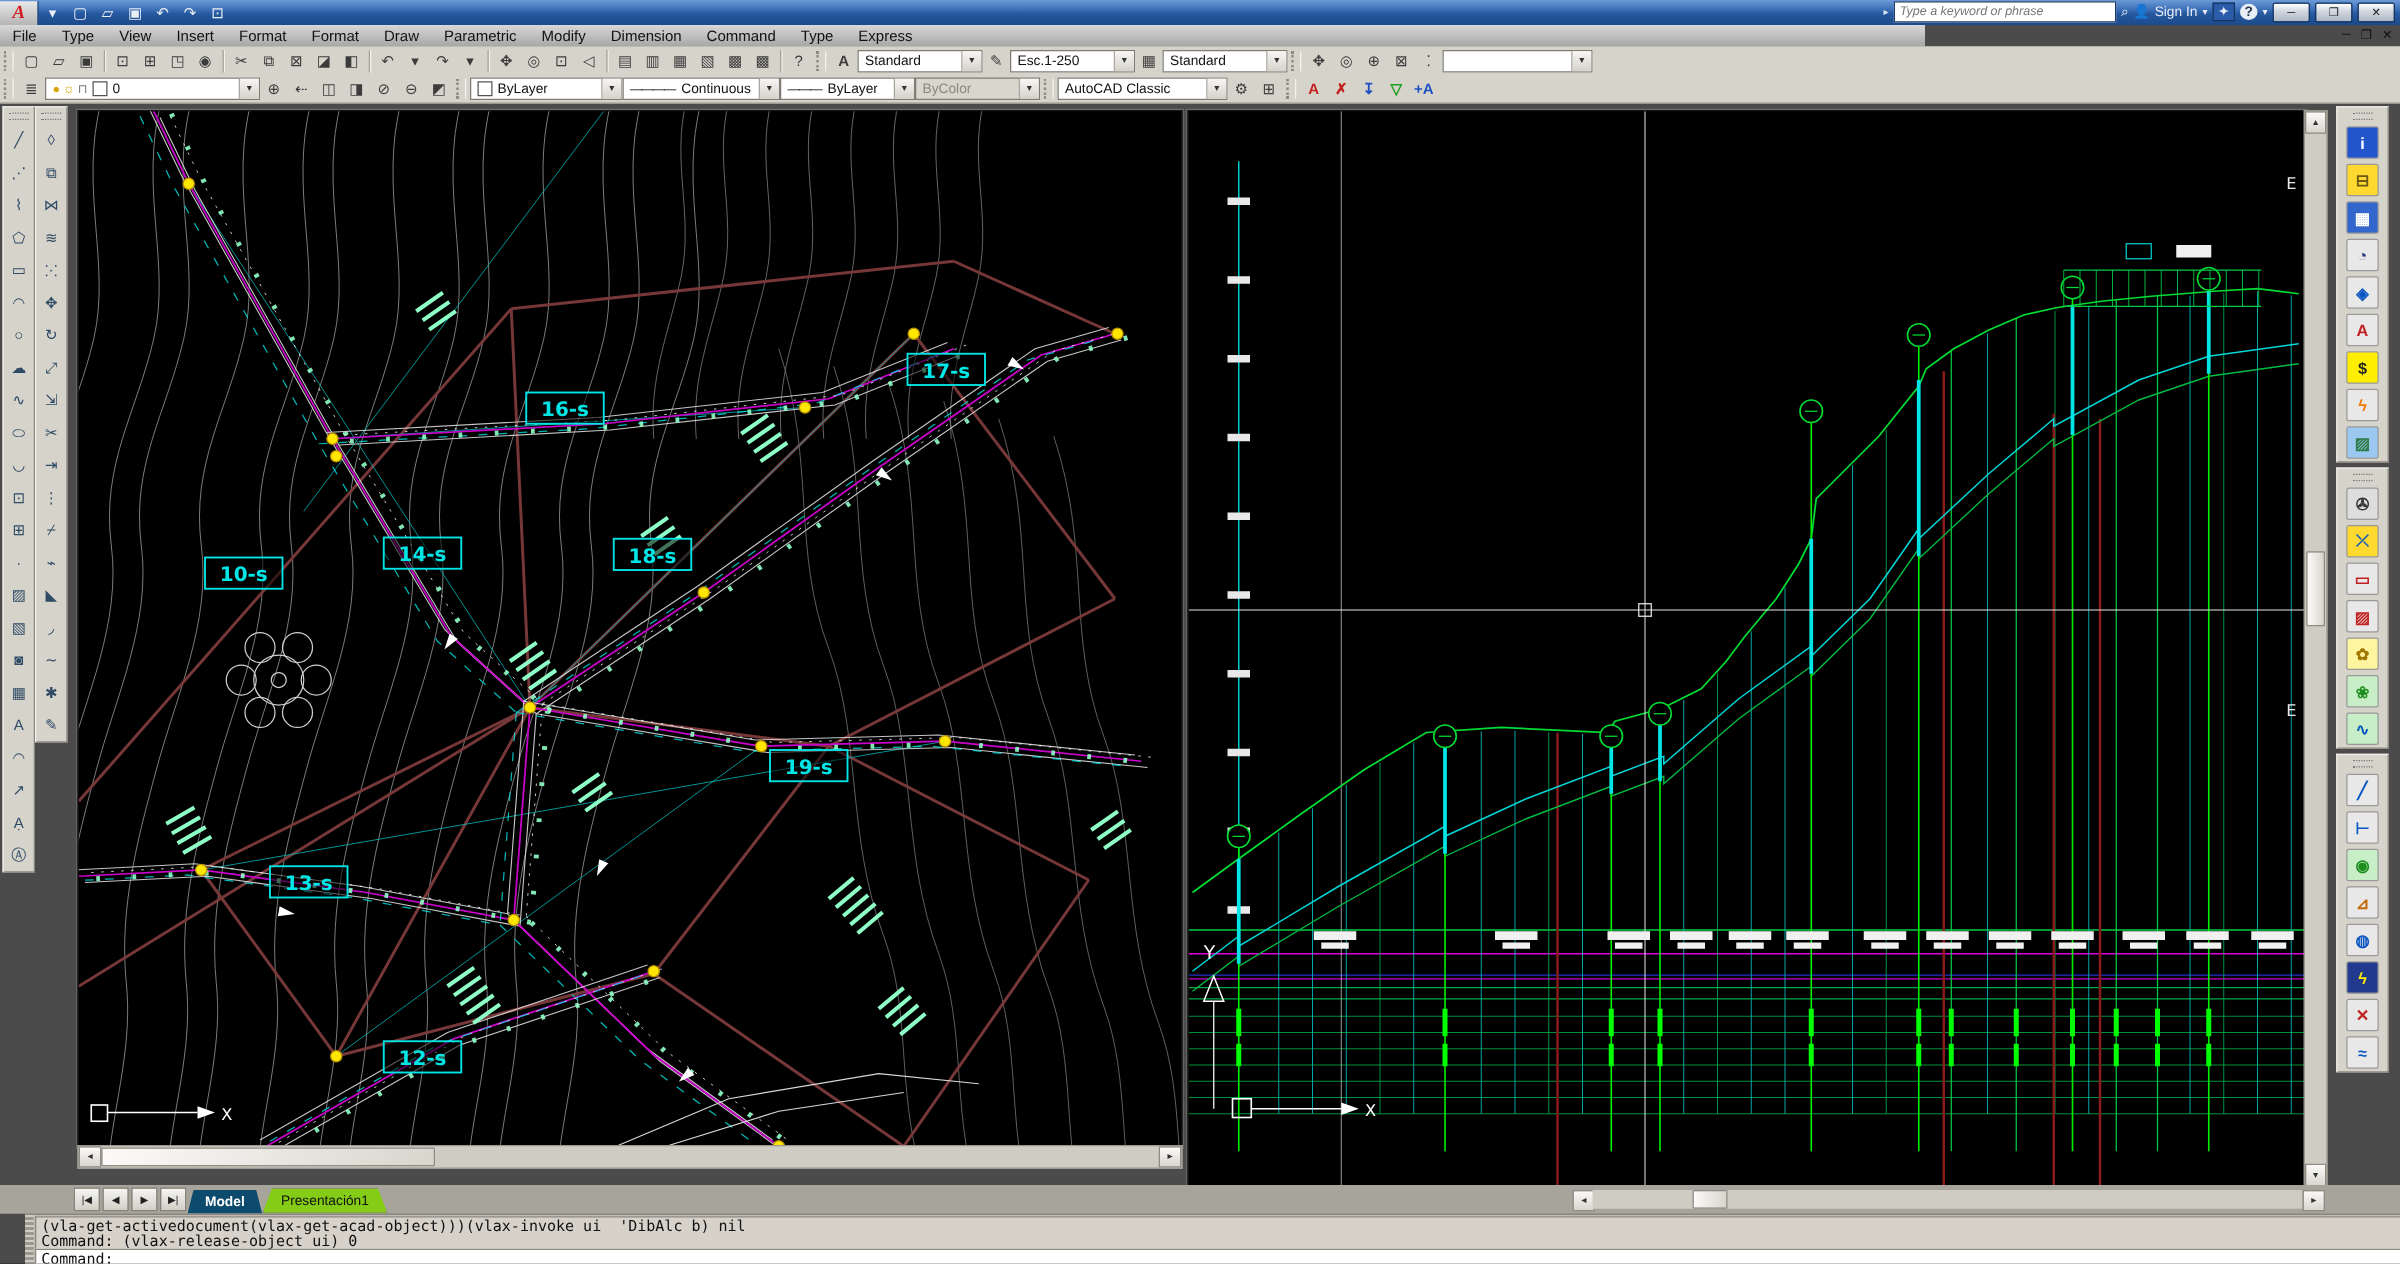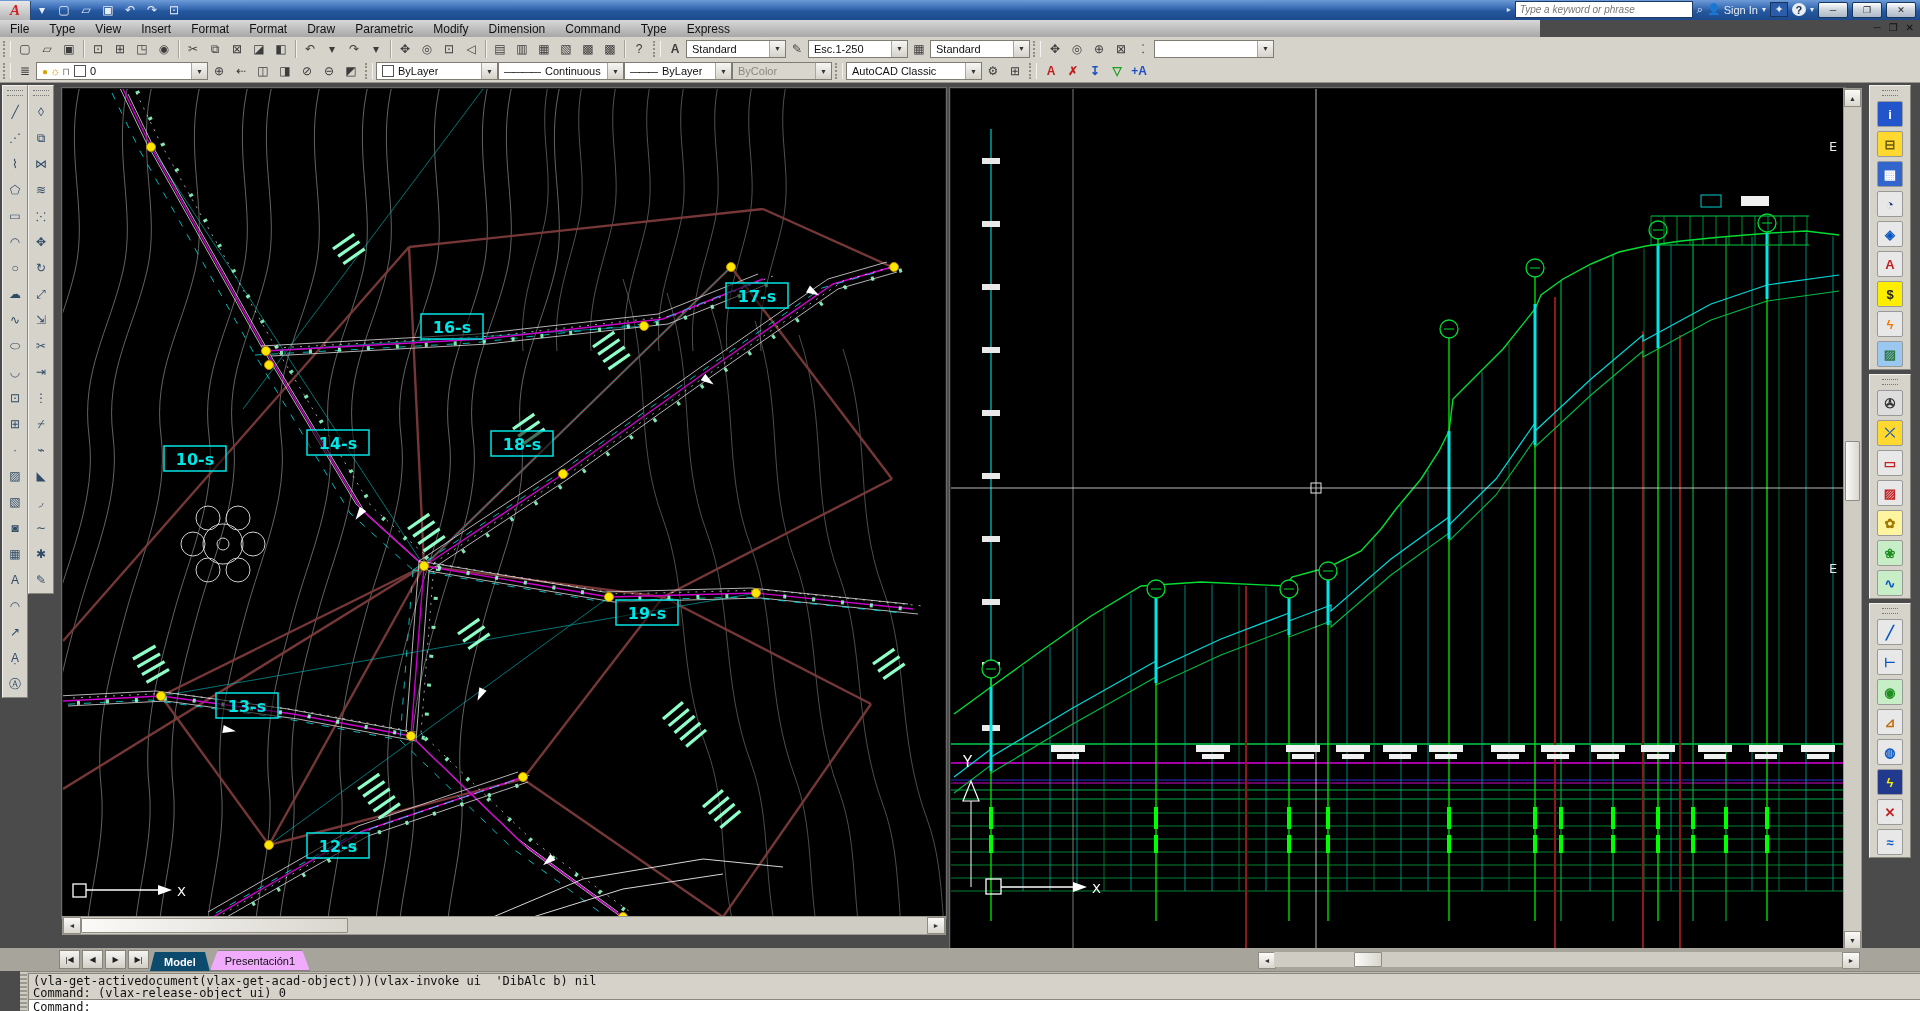--- a/index.html
+++ b/index.html
@@ -65,21 +65,21 @@
   .sb-thumb{position:absolute;background:linear-gradient(90deg,#fbfaf8,#d9d6ce);
     border:1px solid #8f8c84;border-radius:1px;}
   
   #tabstrip{left:0;top:948px;width:1920px;height:23px;background:#a7a49c;
     display:flex;align-items:flex-end;}
   .tabnav{width:19px;height:17px;margin:0 1px 2px 1px;background:linear-gradient(#f6f5f2,#d2cfc7);
     border:1px solid #86837b;display:flex;align-items:center;justify-content:center;font-size:8px;color:#222;}
   .tab{height:19px;padding:0 14px;display:flex;align-items:center;font-size:11px;
     clip-path:polygon(8% 0,92% 0,100% 100%,0 100%);}
   .tab.active{background:#0c4a6e;color:#fff;font-weight:bold;}
-  .tab.idle{background:#f0abfc;color:#111;border:1px solid #86837b;}
+  .tab.idle{background:#84cc16;color:#111;border:1px solid #86837b;}
   
   #cmdarea{left:0;top:971px;width:1920px;height:40px;background:#bfbcb4;border-top:1px solid #8a877f;margin-left:20px;}
   #cmd-grip{position:absolute;left:0;top:0;width:7px;height:40px;
     background:repeating-linear-gradient(0deg,#9b9890 0 2px,#cfccc4 2px 4px);}
   #cmd-history{position:absolute;left:8px;top:1px;right:2px;height:24px;background:#d6d2ca;
     border:1px solid #8a877f;border-bottom-color:#fff;font:12px "DejaVu Sans Mono",monospace;
     color:#111;padding:1px 4px;line-height:12px;white-space:pre;overflow:hidden;}
   #cmd-input{position:absolute;left:8px;top:27px;right:2px;height:13px;background:#fff;
     border:1px solid #8a877f;font:12px "DejaVu Sans Mono",monospace;color:#111;padding:0 4px;}
 </style>

